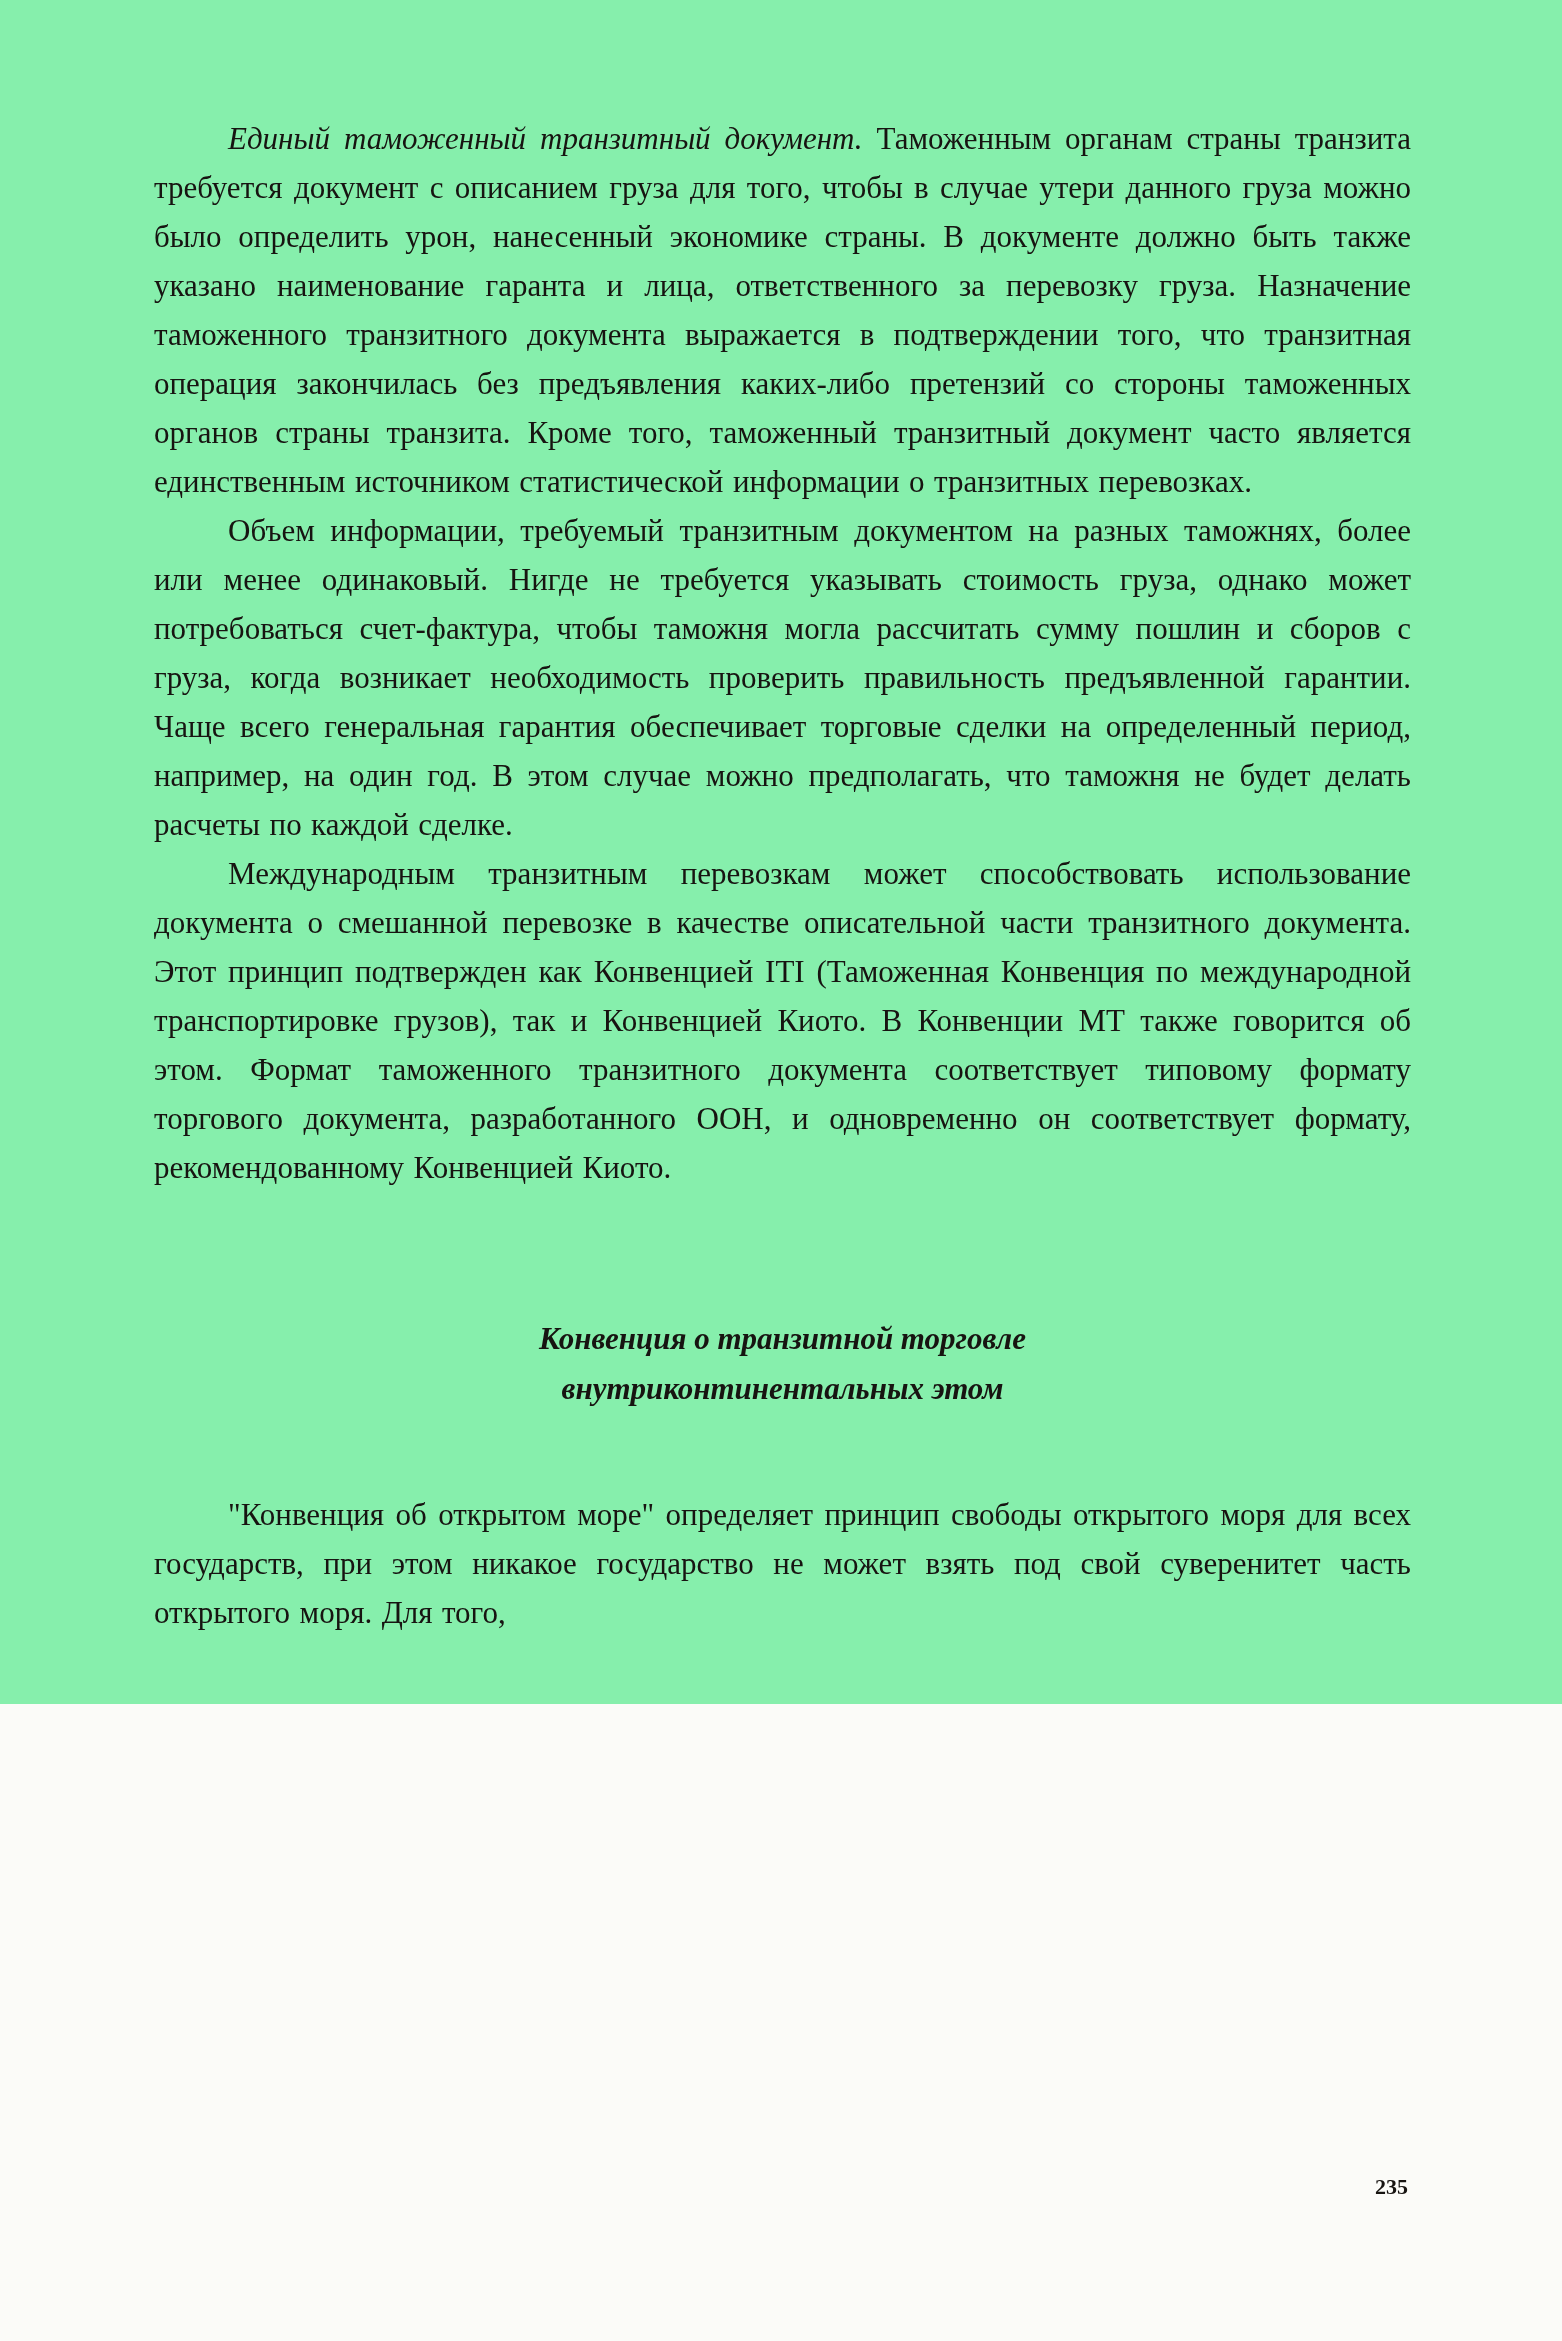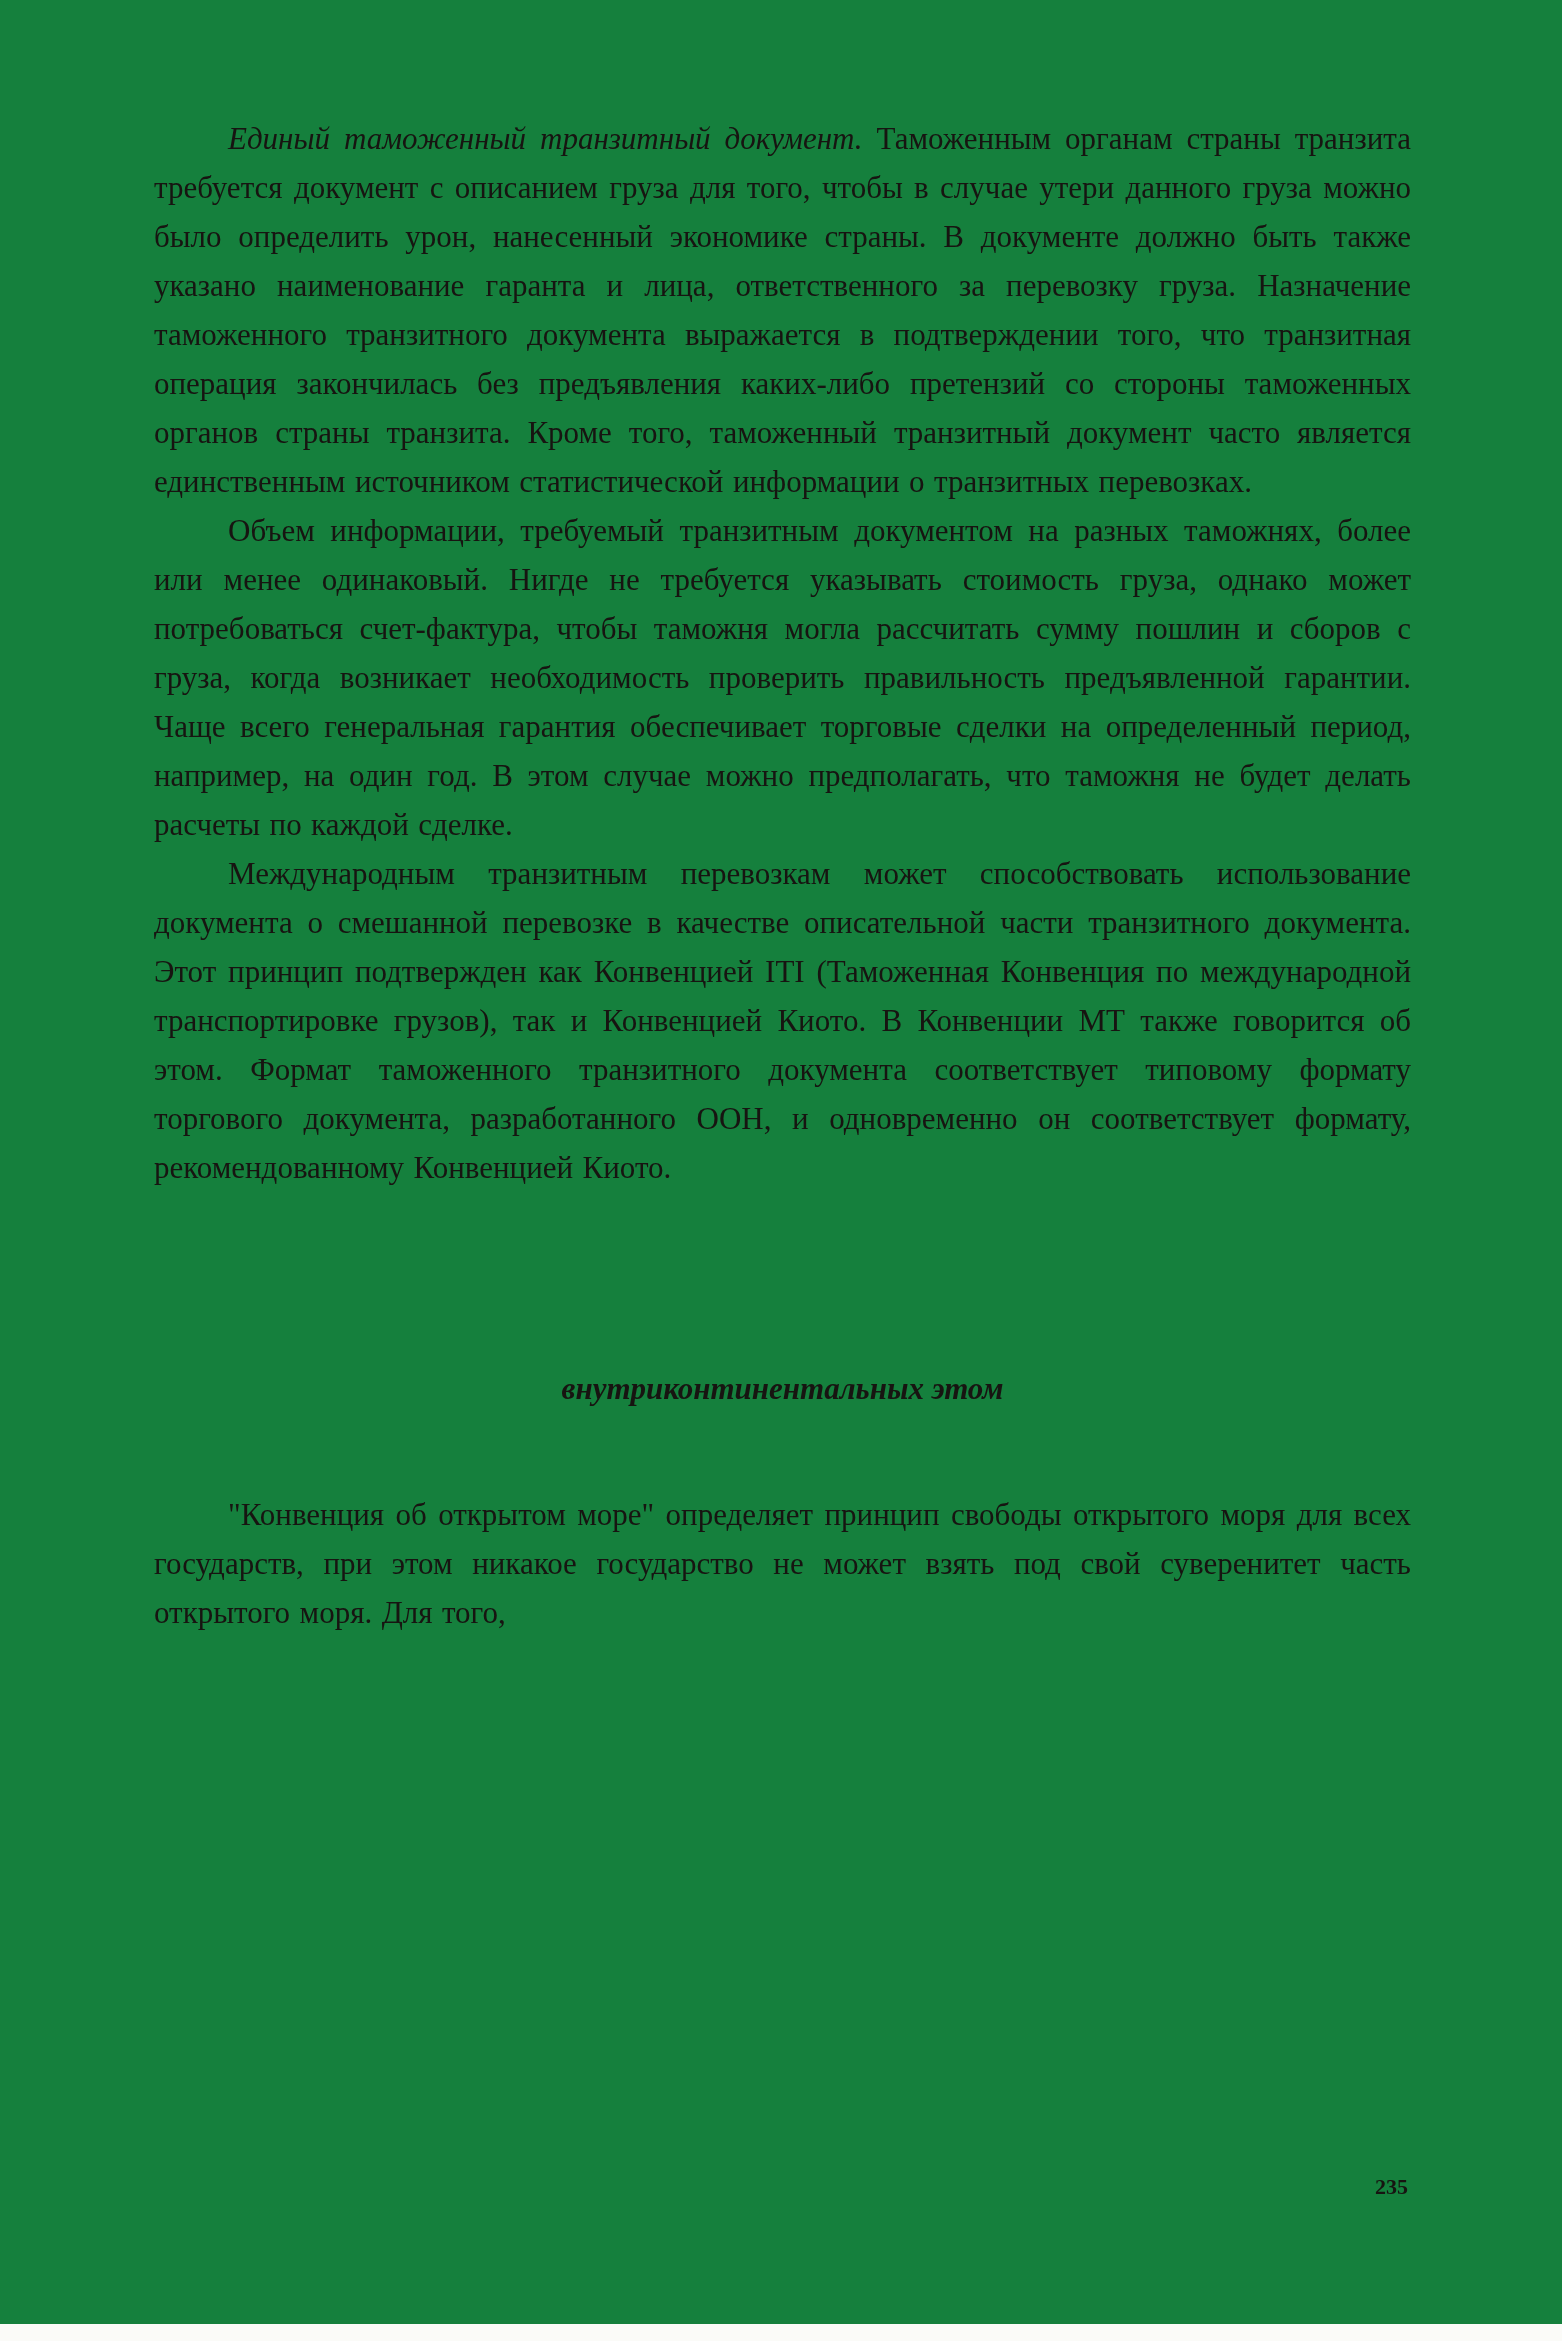--- a/index.html
+++ b/index.html
@@ -10,22 +10,22 @@
     width: 1562px;
     height: 2342px;
     background: #fbfbf8;
     font-family: "Liberation Serif", "DejaVu Serif", serif;
     color: #171411;
     overflow: hidden;
   }
   .page {
     position: relative;
     width: 1562px;
-    height: 2324px;
-    background: #15803d;
+    height: 1704px;
+    background: #86efac;
   }
   .text-block {
     position: absolute;
     left: 154px;
     top: 114px;
     width: 1257px;
   }
   .para {
     margin: 0;
     font-size: 31px;
@@ -62,21 +62,21 @@
 
 <div class="page">
   <main class="text-block">
 
     <p class="para"><i class="lead-italic">Единый таможенный транзитный документ.</i> <span>Таможенным органам страны транзита требуется документ с описанием груза для того, чтобы в случае утери данного груза можно было определить урон, нанесенный экономике страны. В документе должно быть также указано наименование гаранта и лица, ответственного за перевозку груза. Назначение таможенного транзитного документа выражается в подтверждении того, что транзитная операция закончилась без предъявления каких-либо претензий со стороны таможенных органов страны транзита. Кроме того, таможенный транзитный документ часто является единственным источником статистической информации о транзитных перевозках.</span></p>
 
     <p class="para">Объем информации, требуемый транзитным документом на разных таможнях, более или менее одинаковый. Нигде не требуется указывать стоимость груза, однако может потребоваться счет-фактура, чтобы таможня могла рассчитать сумму пошлин и сборов с груза, когда возникает необходимость проверить правильность предъявленной гарантии. Чаще всего генеральная гарантия обеспечивает торговые сделки на определенный период, например, на один год. В этом случае можно предполагать, что таможня не будет делать расчеты по каждой сделке.</p>
 
     <p class="para">Международным транзитным перевозкам может способствовать использование документа о смешанной перевозке в качестве описательной части транзитного документа. Этот принцип подтвержден как Конвенцией ITI (Таможенная Конвенция по международной транспортировке грузов), так и Конвенцией Киото. В Конвенции МТ также говорится об этом. Формат таможенного транзитного документа соответствует типовому формату торгового документа, разработанного ООН, и одновременно он соответствует формату, рекомендованному Конвенцией Киото.</p>
 
-    <h2 class="section-heading"><br><span>внутриконтинентальных этом</span></h2>
+    <h2 class="section-heading"><span>Конвенция о транзитной торговле</span><br><span>внутриконтинентальных этом</span></h2>
 
 
     <p class="para">"Конвенция об открытом море" определяет принцип свободы открытого моря для всех государств, при этом никакое государство не может взять под свой суверенитет часть открытого моря. Для того,</p>
 
   </main>
 
   <div class="page-number">235</div>
 </div>
 
 

